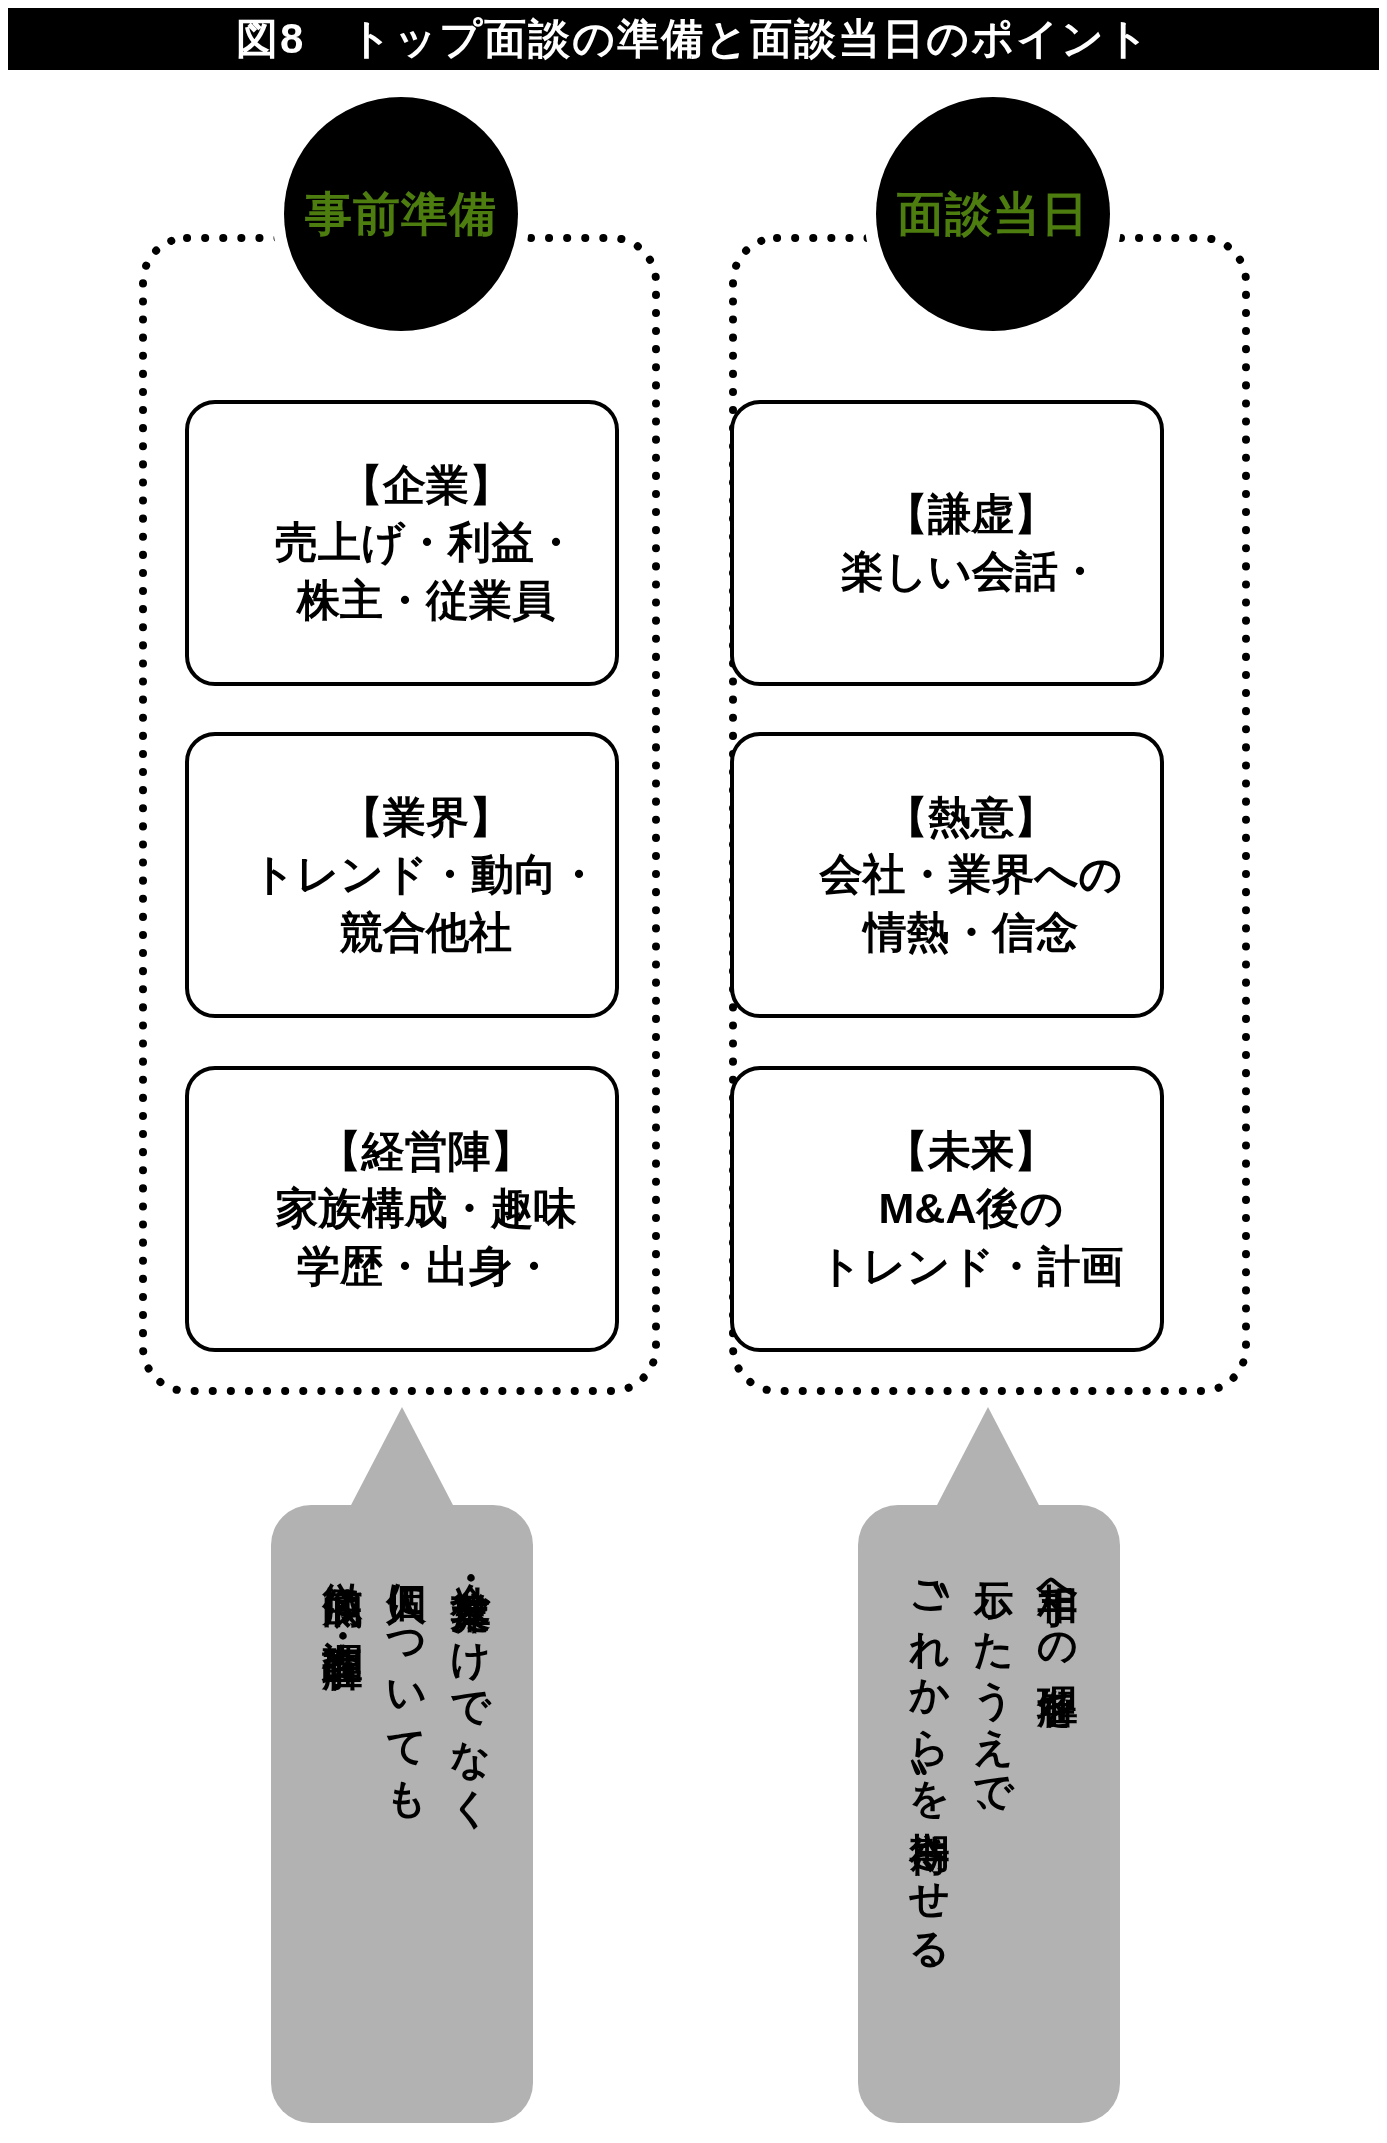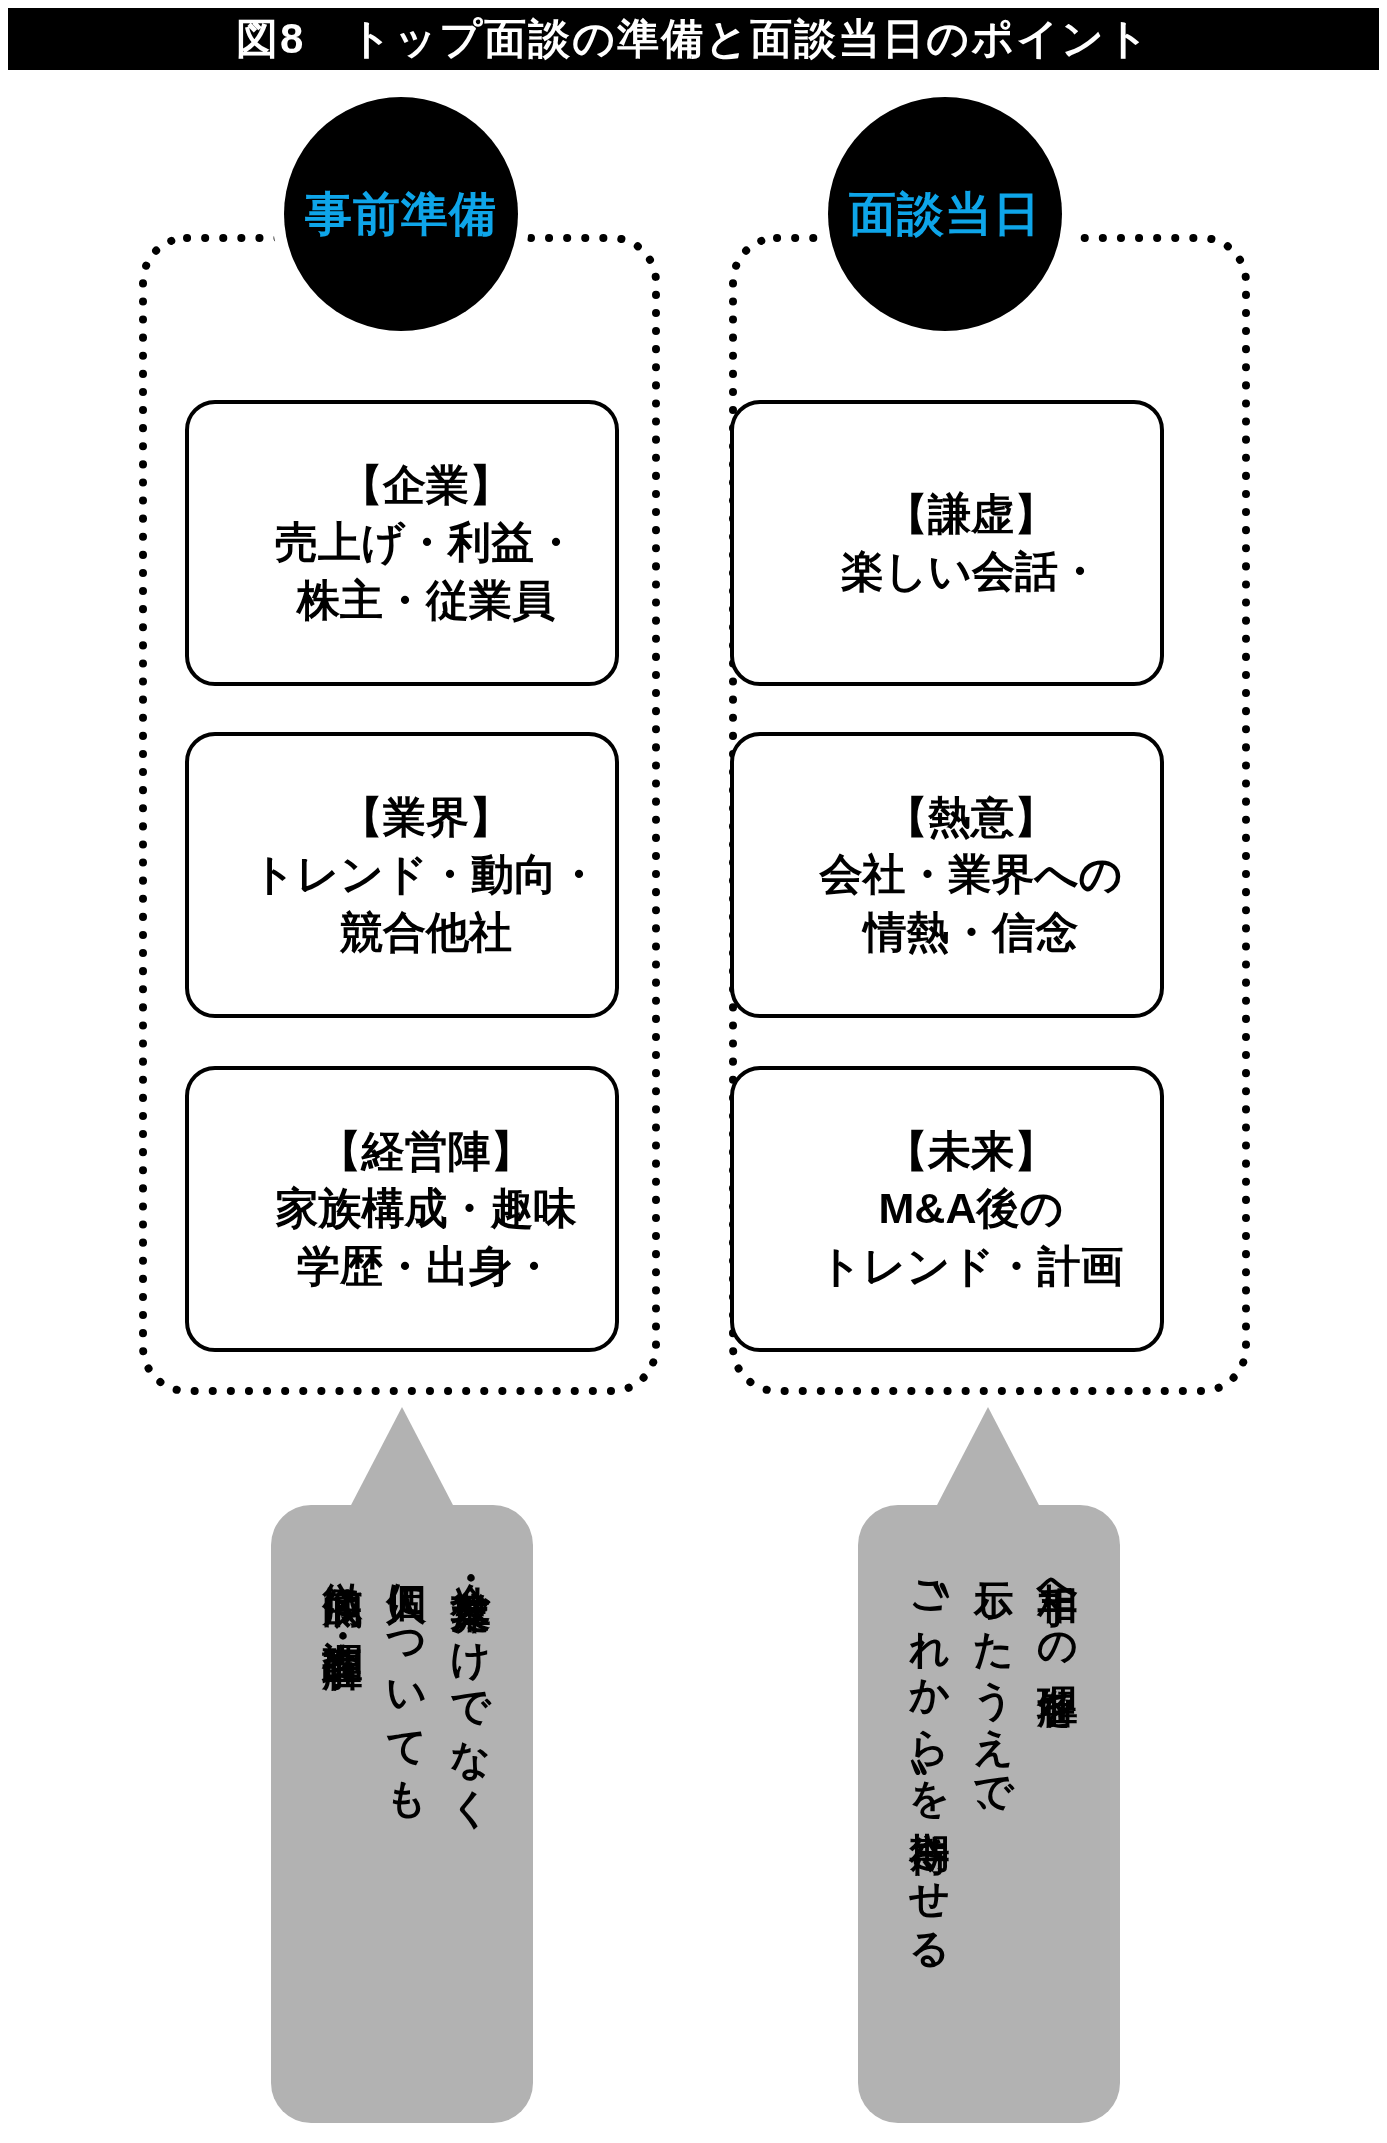--- a/index.html
+++ b/index.html
@@ -20,22 +20,22 @@
   .dotrect.left{left:137px;top:232px;}
   .dotrect.right{left:727px;top:232px;}
 
   
   .badge{
     position:absolute;top:97px;width:234px;height:234px;border-radius:50%;
     background:#000;box-shadow:0 0 0 12px #fff;
     display:flex;align-items:center;justify-content:center;
   }
   .badge.left{left:284px;}
-  .badge.right{left:828px;}
-  .badge span{color:#0ea5e9;font-size:47px;font-weight:700;letter-spacing:1px;white-space:nowrap;}
+  .badge.right{left:876px;}
+  .badge span{color:#4d7c0f;font-size:47px;font-weight:700;letter-spacing:1px;white-space:nowrap;}
 
   
   .topic-box{
     position:absolute;width:434px;height:286px;background:#fff;
     border:4px solid #000;border-radius:30px;box-sizing:border-box;
     display:flex;flex-direction:column;align-items:center;justify-content:center;padding-left:48px;
   }
   .col-left .topic-box{left:185px;}
   .col-right .topic-box{left:730px;}
   .box-r1{top:400px;} .box-r2{top:732px;} .box-r3{top:1066px;}

